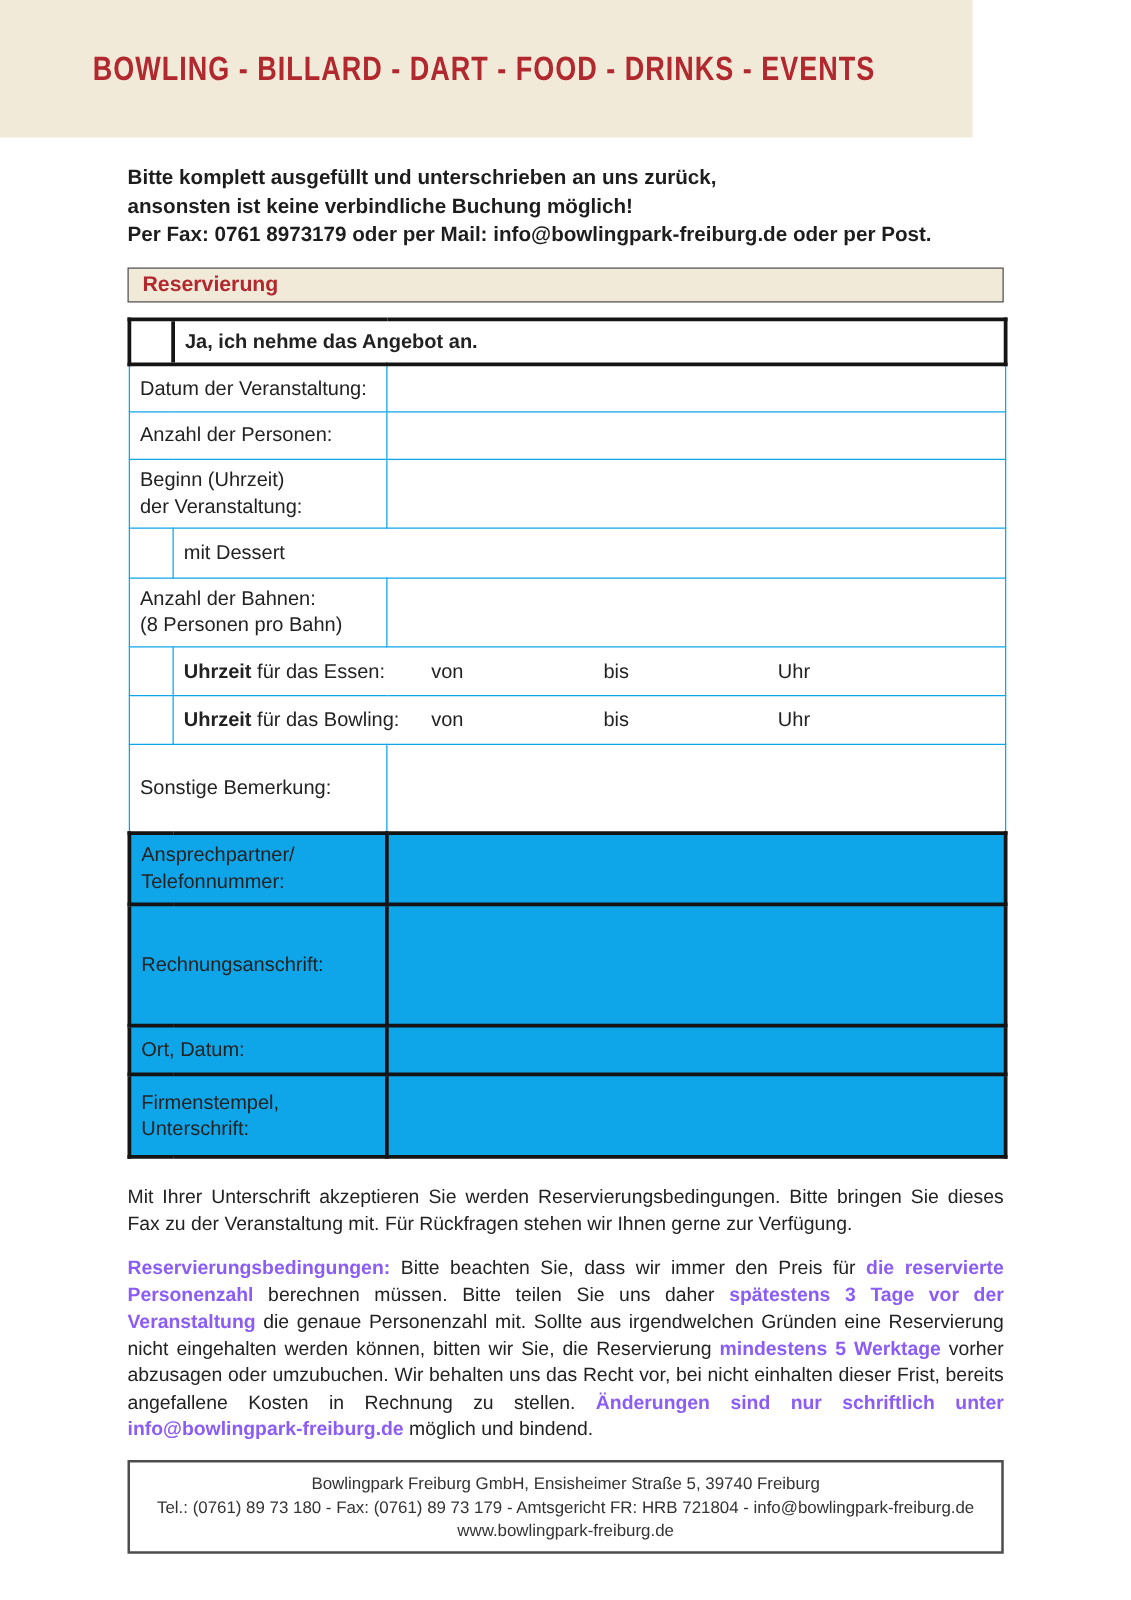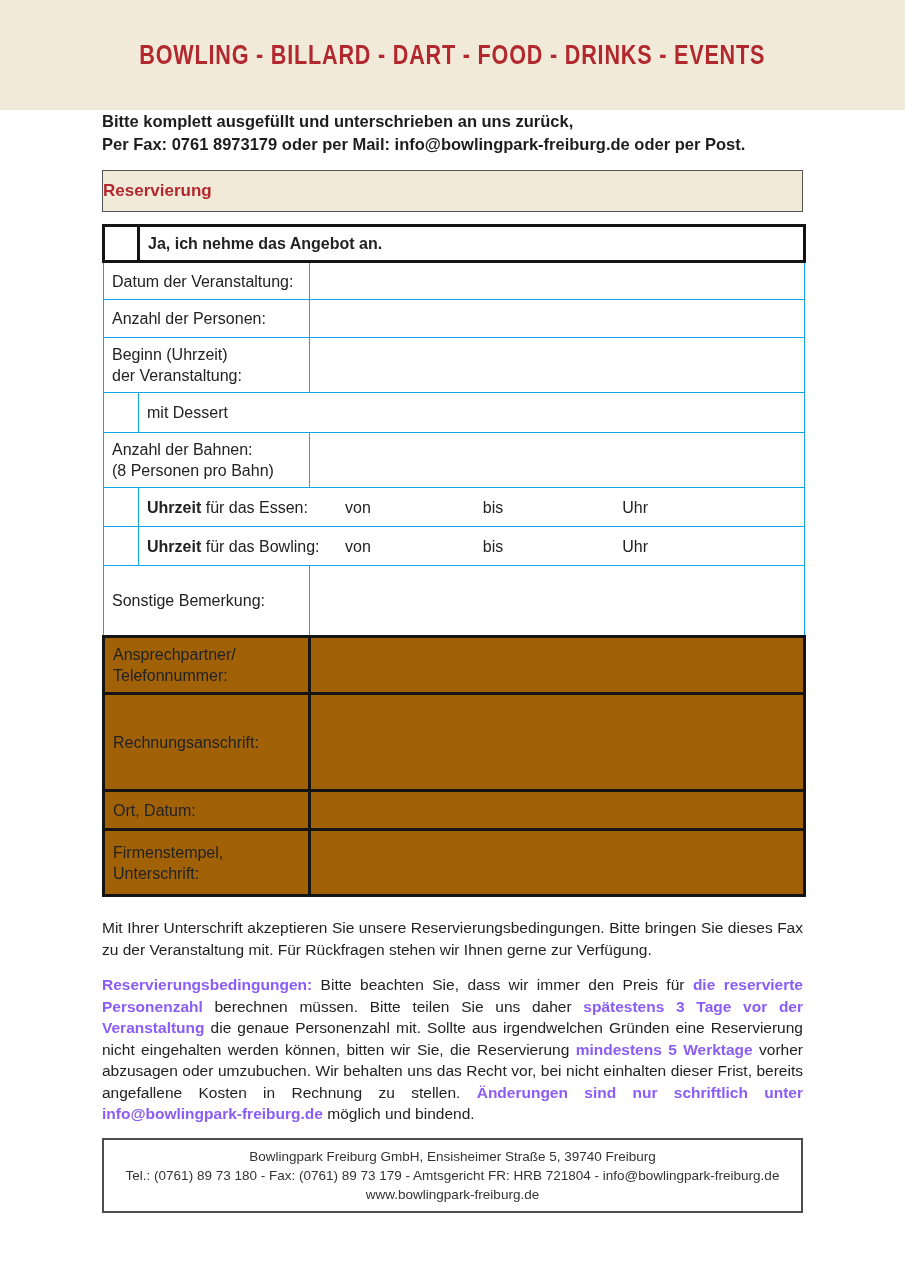--- a/index.html
+++ b/index.html
@@ -1,45 +1,45 @@
 <!DOCTYPE html>
 <html><head>
 <meta charset="utf-8">
 <style>
   * { margin:0; padding:0; box-sizing:border-box; }
   html,body { width:905px; height:1280px; background:#ffffff; overflow:hidden;
               font-family:"Liberation Sans", sans-serif; color:#2e2e2e; }
 
   
-  .band { width:905px; height:110px; background:#f2ead9;
-          display:flex; align-items:center; justify-content:center; }
+  .band { width:778px; height:110px; background:#f2ead9;
+          display:flex; align-items:center; justify-content:flex-end; }
   .band-title { display:inline-block; font-size:27px; font-weight:bold;
                 letter-spacing:1px; color:#b1282f;
                 transform:scaleX(0.80); transform-origin:center; white-space:nowrap; }
 
   .content { width:701px; margin:0 auto; }
 
   
-  .intro { font-size:16.5px; font-weight:bold; line-height:23px; color:#1d1d1d; }
+  .intro { margin-top:21px; font-size:16.5px; font-weight:bold; line-height:23px; color:#1d1d1d; }
 
   
-  .section-bar { margin-top:14px; height:42px; background:#f2ead9;
-                 border:1px solid #555; display:flex; align-items:center; }
+  .section-bar { margin-top:14px; height:28px; background:#f2ead9;
+                 border:1px solid #555; display:flex; align-items:center; padding-left:11px; }
   .section-bar span { color:#b1282f; font-weight:bold; font-size:17px; }
 
   
   table.form { border-collapse:collapse; table-layout:fixed; width:701px; margin-top:12px; }
   table.form td { border:1px solid #0ea5e9; font-size:16px; vertical-align:middle;
                   padding:6px 8px; line-height:21px; color:#222; }
   td.cb { padding:0; }
   tr.thick td { border:3px solid #141414; }
   tr.thick td.cb { border-right-width:2px; }
   td.pre { white-space:pre-line; }
   td.top { vertical-align:top; }
-  tr.grey td { background:#a16207; border:3px solid #141414; }
+  tr.grey td { background:#0ea5e9; border:3px solid #141414; }
   .accept-cell { font-weight:bold; font-size:18px; color:#111; padding-left:12px; }
   .dessert-cell { padding-left:15px; }
   .trow { display:flex; align-items:center;gap:10px; }
   .t-label { width:188px; }
   .t-label b { font-weight:bold; }
   .t-fill1 { width:92px; }
   .t-fill2 { width:99px; }
   .t-fillend { flex:1; }
 
   
@@ -55,20 +55,21 @@
 <body>
 
 <div class="band">
   <div class="band-title">BOWLING - BILLARD - DART - FOOD - DRINKS - EVENTS</div>
 </div>
 
 <div class="content">
 
   <div class="intro">
     <div>Bitte komplett ausgefüllt und unterschrieben an uns zurück,</div>
+    <div>ansonsten ist keine verbindliche Buchung möglich!</div>
     <div>Per Fax: 0761 8973179 oder per Mail: info@bowlingpark-freiburg.de oder per Post.</div>
   </div>
 
   <div class="section-bar">
     <span>Reservierung</span>
   </div>
 
   <table class="form">
     <colgroup>
         <col style="width:35px">
@@ -162,21 +163,21 @@
     </tr>
 
     <tr class="grey" style="height:66px">
       <td colspan="2" class="pre top">Firmenstempel,
 Unterschrift:</td>
       <td class="top"></td>
     </tr>
   </tbody>
     </table>
 
-  <p class="para">Mit Ihrer Unterschrift akzeptieren Sie unsere Reservierungsbedingungen. Bitte bringen Sie dieses Fax zu der Veranstaltung mit. Für Rückfragen stehen wir Ihnen gerne zur Verfügung.</p>
+  <p class="para">Mit Ihrer Unterschrift akzeptieren Sie werden Reservierungsbedingungen. Bitte bringen Sie dieses Fax zu der Veranstaltung mit. Für Rückfragen stehen wir Ihnen gerne zur Verfügung.</p>
 
   <p class="para terms"><span class="b">Reservierungsbedingungen: </span><span>Bitte beachten Sie, dass wir immer den Preis für </span><span class="b">die reservierte Personenzahl</span><span> berechnen müssen. Bitte teilen Sie uns daher </span><span class="b">spätestens 3 Tage vor der Veranstaltung</span><span> die genaue Personenzahl mit. Sollte aus irgendwelchen Gründen eine Reservierung nicht eingehalten werden können, bitten wir Sie, die Reservierung </span><span class="b">mindestens 5 Werktage</span><span> vorher abzusagen oder umzubuchen. Wir behalten uns das Recht vor, bei nicht einhalten dieser Frist, bereits angefallene Kosten in Rechnung zu stellen. </span><span class="b">Änderungen sind nur schriftlich unter info@bowlingpark-freiburg.de</span><span> möglich und bindend.</span></p>
 
   <div class="footer-box">
     <div>Bowlingpark Freiburg GmbH, Ensisheimer Straße 5, 39740 Freiburg</div>
     <div>Tel.: (0761) 89 73 180 - Fax: (0761) 89 73 179 - Amtsgericht FR: HRB 721804 - info@bowlingpark-freiburg.de</div>
     <div>www.bowlingpark-freiburg.de</div>
   </div>
 
 </div>

